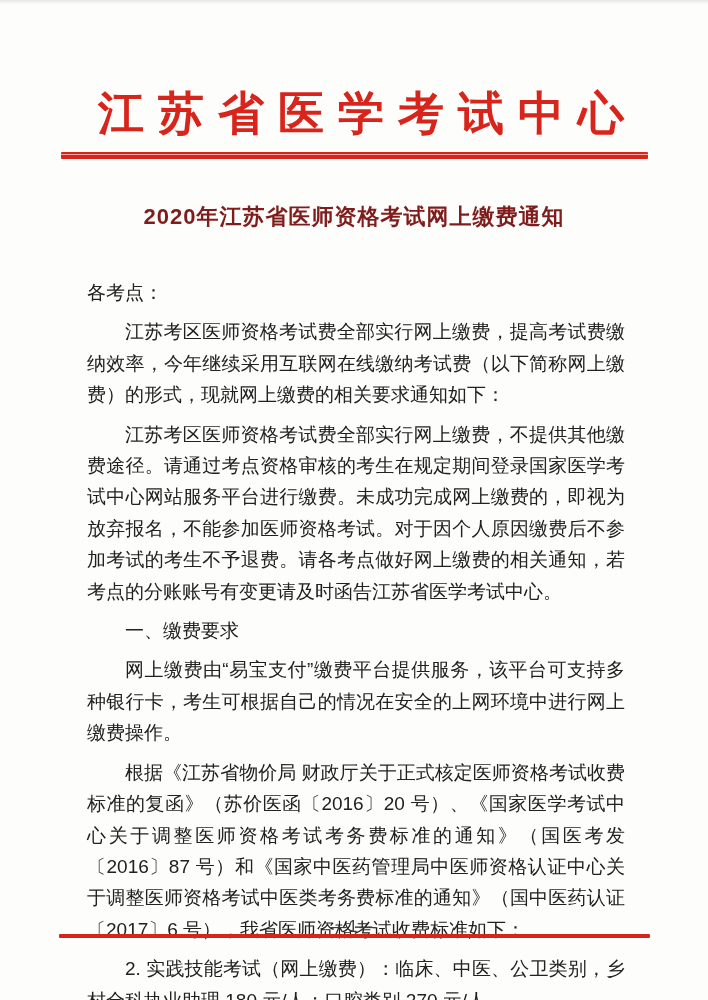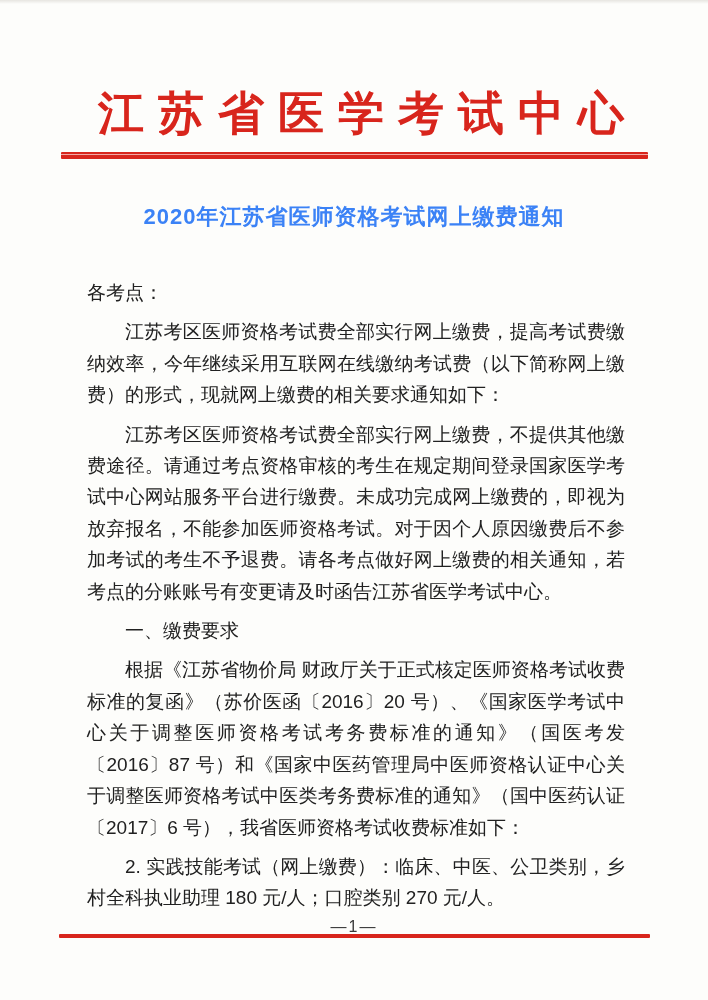--- a/index.html
+++ b/index.html
@@ -41,21 +41,21 @@
       var(--accent, #d8251c) 3px, var(--accent, #d8251c) 7px);
     border-radius: 1px;
   }
   .doc-title {
     position: absolute;
     top: 202px; left: 0; right: 0;
     text-align: center;
     font-weight: bold;
     font-size: 22px;
     letter-spacing: 1px;
-    color: #3b82f6;
+    color: #7f1d1d;
   }
   .doc-body {
     position: absolute;
     top: 269px; left: 79px; width: 554px;
     font-size: 19px;
     line-height: 31.4px;
     text-align: justify;
     color: #212121;
   }
   .doc-body p { margin: 8px; }
@@ -85,19 +85,20 @@
 
   <div class="letterhead-rule"></div>
 
   <div class="doc-title">2020年江苏省医师资格考试网上缴费通知</div>
 
   <div class="doc-body">
     <p class="para">各考点：</p>
     <p class="indent">江苏考区医师资格考试费全部实行网上缴费，提高考试费缴纳效率，今年继续采用互联网在线缴纳考试费（以下简称网上缴费）的形式，现就网上缴费的相关要求通知如下：</p>
     <p class="indent">江苏考区医师资格考试费全部实行网上缴费，不提供其他缴费途径。请通过考点资格审核的考生在规定期间登录国家医学考试中心网站服务平台进行缴费。未成功完成网上缴费的，即视为放弃报名，不能参加医师资格考试。对于因个人原因缴费后不参加考试的考生不予退费。请各考点做好网上缴费的相关通知，若考点的分账账号有变更请及时函告江苏省医学考试中心。</p>
     <p class="indent">一、缴费要求</p>
+    <p class="indent">网上缴费由“易宝支付”缴费平台提供服务，该平台可支持多种银行卡，考生可根据自己的情况在安全的上网环境中进行网上缴费操作。</p>
     <p class="indent">根据《江苏省物价局 财政厅关于正式核定医师资格考试收费标准的复函》（苏价医函〔2016〕20 号）、《国家医学考试中心关于调整医师资格考试考务费标准的通知》（国医考发〔2016〕87 号）和《国家中医药管理局中医师资格认证中心关于调整医师资格考试中医类考务费标准的通知》（国中医药认证〔2017〕6 号），我省医师资格考试收费标准如下：</p>
     <p class="indent">2. 实践技能考试（网上缴费）：临床、中医、公卫类别，乡村全科执业助理 180 元/人；口腔类别 270 元/人。</p>
   </div>
 
   <div class="footer-rule"></div>
   <div class="page-number">—1—</div>
 </div>
 
 </body></html>

